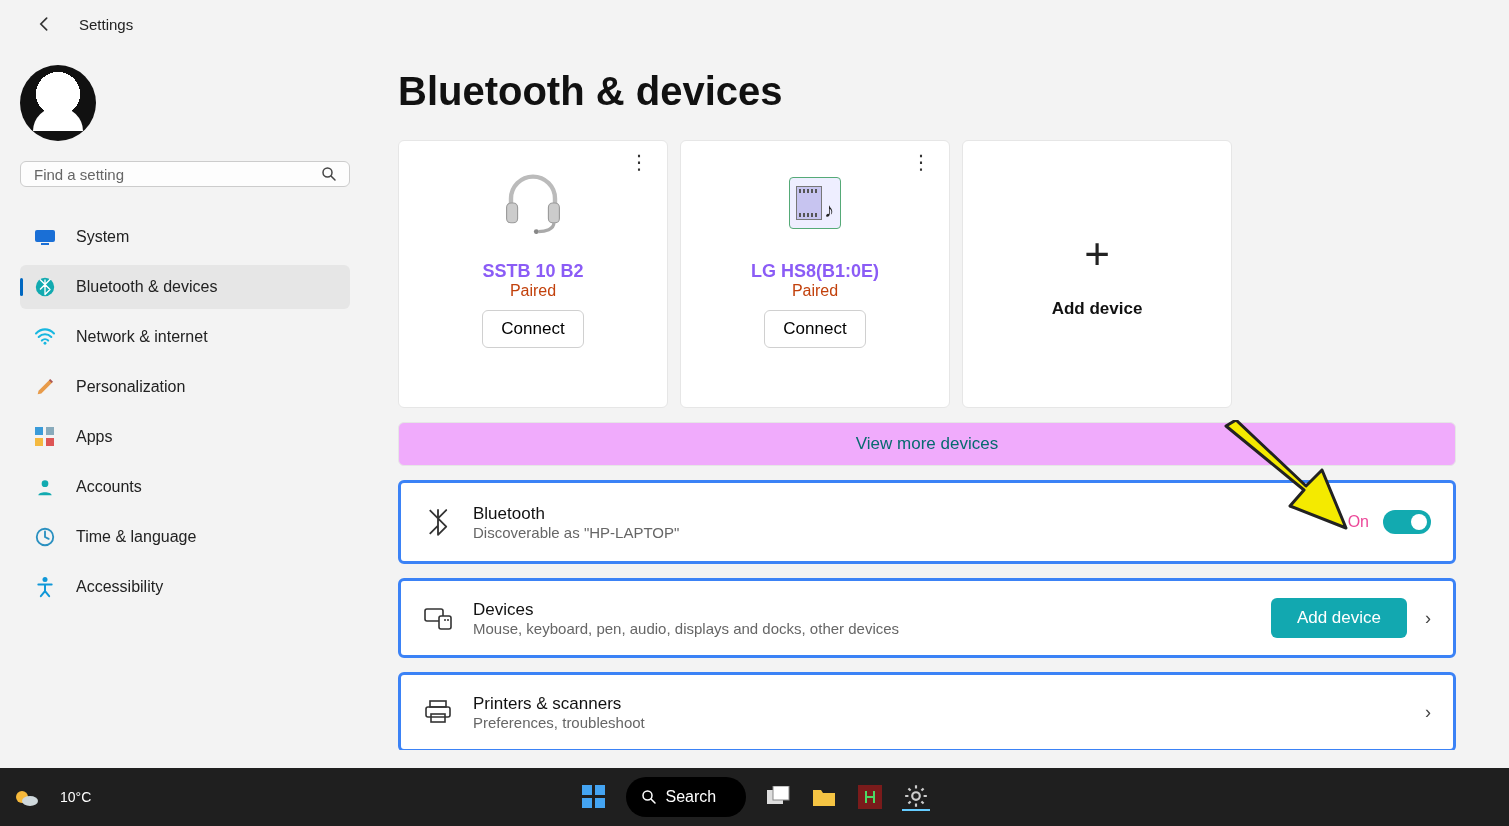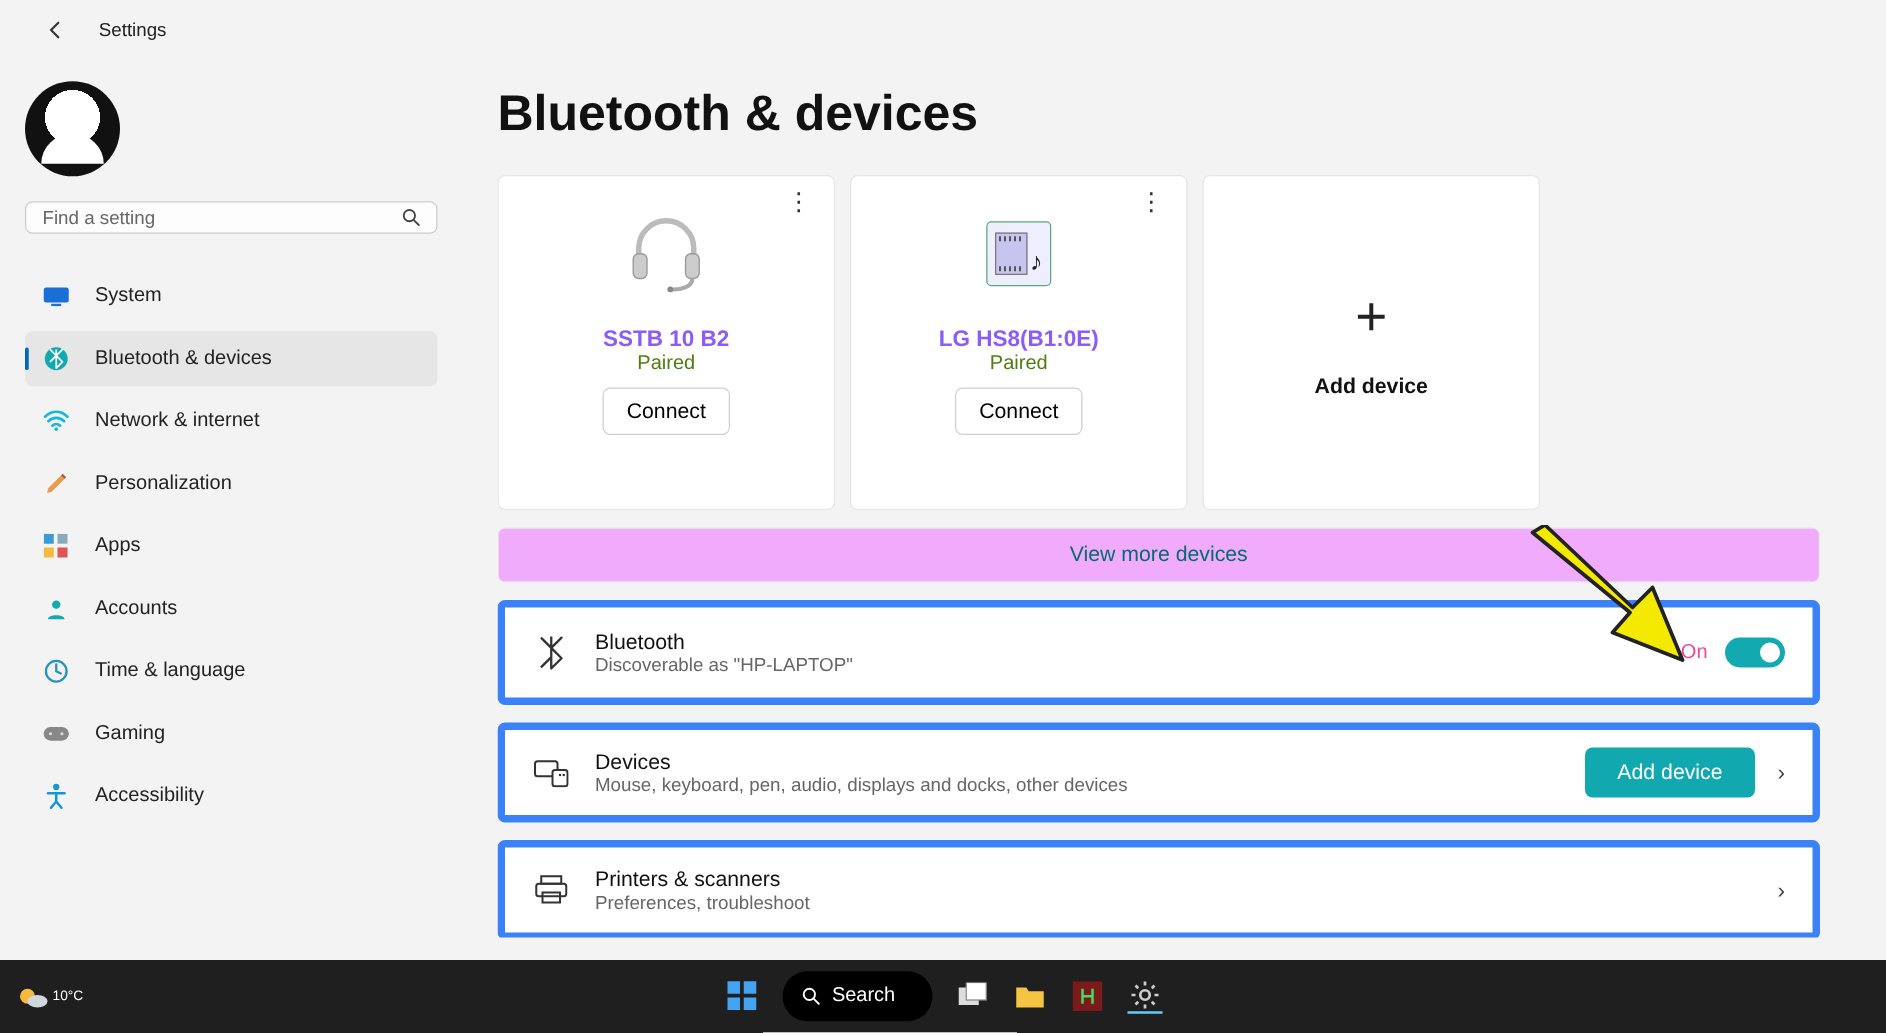--- a/index.html
+++ b/index.html
@@ -26,46 +26,46 @@
 .nav-label { color: #222; }
 
 
 .main { position: absolute; left: 398px; top: 55px; right: 30px; bottom: 76px; overflow: hidden; }
 .page-title { font-size: 40px; font-weight: 600; color: #111; margin: 14px 0 26px; }
 .device-row { display: flex; gap: 12px; }
 .device-card { width: 270px; height: 268px; background: #fff; border: 1px solid #e6e6e6; border-radius: 6px; display: flex; flex-direction: column; align-items: center; padding: 16px 0 0; position: relative; }
 .card-menu { position: absolute; top: 16px; right: 18px; cursor: pointer; font-size: 20px; line-height: 10px; color: #333; }
 .device-icon-slot { height: 92px; display:flex; align-items:center; justify-content:center; }
 .device-name { font-size: 18px; font-weight: 600; color: #8b5cf6; margin-top: 12px; }
-.device-status { font-size: 16px; color: #4d7c0f; margin-bottom: 10px; }
+.device-status { font-size: 16px; color: #c2410c; margin-bottom: 10px; }
 .connect-btn { background: #fff; border: 1px solid #d0d0d0; border-radius: 6px; padding: 8px 18px; font-size: 17px; cursor: pointer; }
 .add-card { width: 270px; height: 268px; background: #fff; border: 1px solid #e6e6e6; border-radius: 6px; display: flex; flex-direction: column; align-items: center; justify-content: center; gap: 20px; cursor: pointer; }
 .plus { font-size: 44px; font-weight: 300; color: #222; }
 .add-label { font-size: 17px; color: #111; font-weight: 600; }
 .view-more { background: #f0abfc; border: 1px solid #e6e6e6; border-radius: 6px; height: 44px; display: flex; align-items: center; justify-content: center; margin-top: 14px; color: #076a6f; font-size: 17px; cursor: pointer; width: 1058px; }
 
-.setting-row { background: #fff; border: 6px solid #3b82f6; border-radius: 6px; margin-top: 14px; display: flex; align-items: center; padding: 0 22px; width: 1058px; position:relative; }
+.setting-row { background: #fff; border: 3px solid #3b82f6; border-radius: 6px; margin-top: 14px; display: flex; align-items: center; padding: 0 22px; width: 1058px; position:relative; }
 .setting-row.tall { height: 84px; }
 .setting-row.short { height: 80px; cursor: pointer; }
 .row-icon { width: 30px; height: 30px; display:flex; align-items:center; justify-content:center; margin-right: 20px; }
 .row-text { flex: 1; }
 .row-title { font-size: 17px; color: #111; }
 .row-sub { font-size: 15px; color: #666; }
 .toggle-label { font-size: 16px; color: #ec4899; margin-right: 14px; }
 .toggle { width: 48px; height: 24px; background: #12aab0; border-radius: 12px; position: relative; cursor: pointer; }
 .toggle::after { content:""; position:absolute; right:4px; top:4px; width:16px; height:16px; background:#fff; border-radius:50%; }
 .add-device-btn { background: #12a8b0; color: #fff; border: none; border-radius: 6px; height: 40px; padding: 0 26px; font-size: 17px; margin-right: 18px; cursor: pointer; }
 .chev { font-size: 18px; color: #444; }
 
 
 svg { display: block; }
 
 
 .taskbar { position: absolute; bottom: 0; left: 0; right: 0; height: 58px; background: #1f1f1f; display: flex; align-items: center; justify-content: center; gap: 16px; }
-.tb-left { position: absolute; left: 12px; display: flex; align-items: center; gap: 2px; color: #fff; font-size: 11px; }
+.tb-left { position: absolute; left: 12px; display: flex; align-items: center; gap: 20px; color: #fff; font-size: 14px; }
 .weather-icon { width: 28px; height: 28px; }
 .tb-center { display: flex; align-items: center; gap: 18px; }
 .tb-search { background: #000000; border-radius: 22px; height: 40px; width: 120px; display: flex; align-items: center; padding: 0 14px; gap: 8px; color: #fff; cursor:pointer; }
 .tb-icon { width: 28px; height: 28px; cursor: pointer; display:flex; align-items:center; justify-content:center; }
 .tb-icon.active { border-bottom: 2px solid #6cf; }
 
 
 .arrow-annot { position: absolute; left: 1212px; top: 420px; pointer-events: none; }
 
 
@@ -156,30 +156,20 @@
       <span class="nav-label">Accounts</span>
     </li>
     <li class="nav-item">
       <span class="nav-icon">
         <svg width="22" height="22" viewBox="0 0 24 24">
             <circle cx="12" cy="12" r="9" fill="none" stroke="#2a90c0" stroke-width="2"></circle>
             <path d="M12 6v6l4 2" stroke="#2a90c0" stroke-width="2" fill="none" stroke-linecap="round"></path>
           </svg>
       </span>
       <span class="nav-label">Time &amp; language</span>
-    </li>
-    <li class="nav-item">
-      <span class="nav-icon">
-        <svg width="24" height="16" viewBox="0 0 24 16">
-            <rect x="1" y="2" width="22" height="12" rx="6" fill="#888"></rect>
-            <circle cx="7" cy="8" r="1.4" fill="#ddd"></circle>
-            <circle cx="17" cy="8" r="1.4" fill="#ddd"></circle>
-          </svg>
-      </span>
-      <span class="nav-label">Gaming</span>
     </li>
     <li class="nav-item">
       <span class="nav-icon">
         <svg width="20" height="22" viewBox="0 0 24 26">
             <circle cx="12" cy="4" r="3" fill="#1098d8"></circle>
             <path d="M4 10h16M12 10v8m-5 6l5-6 5 6" stroke="#1098d8" stroke-width="2.4" fill="none" stroke-linecap="round"></path>
           </svg>
       </span>
       <span class="nav-label">Accessibility</span>
     </li>

